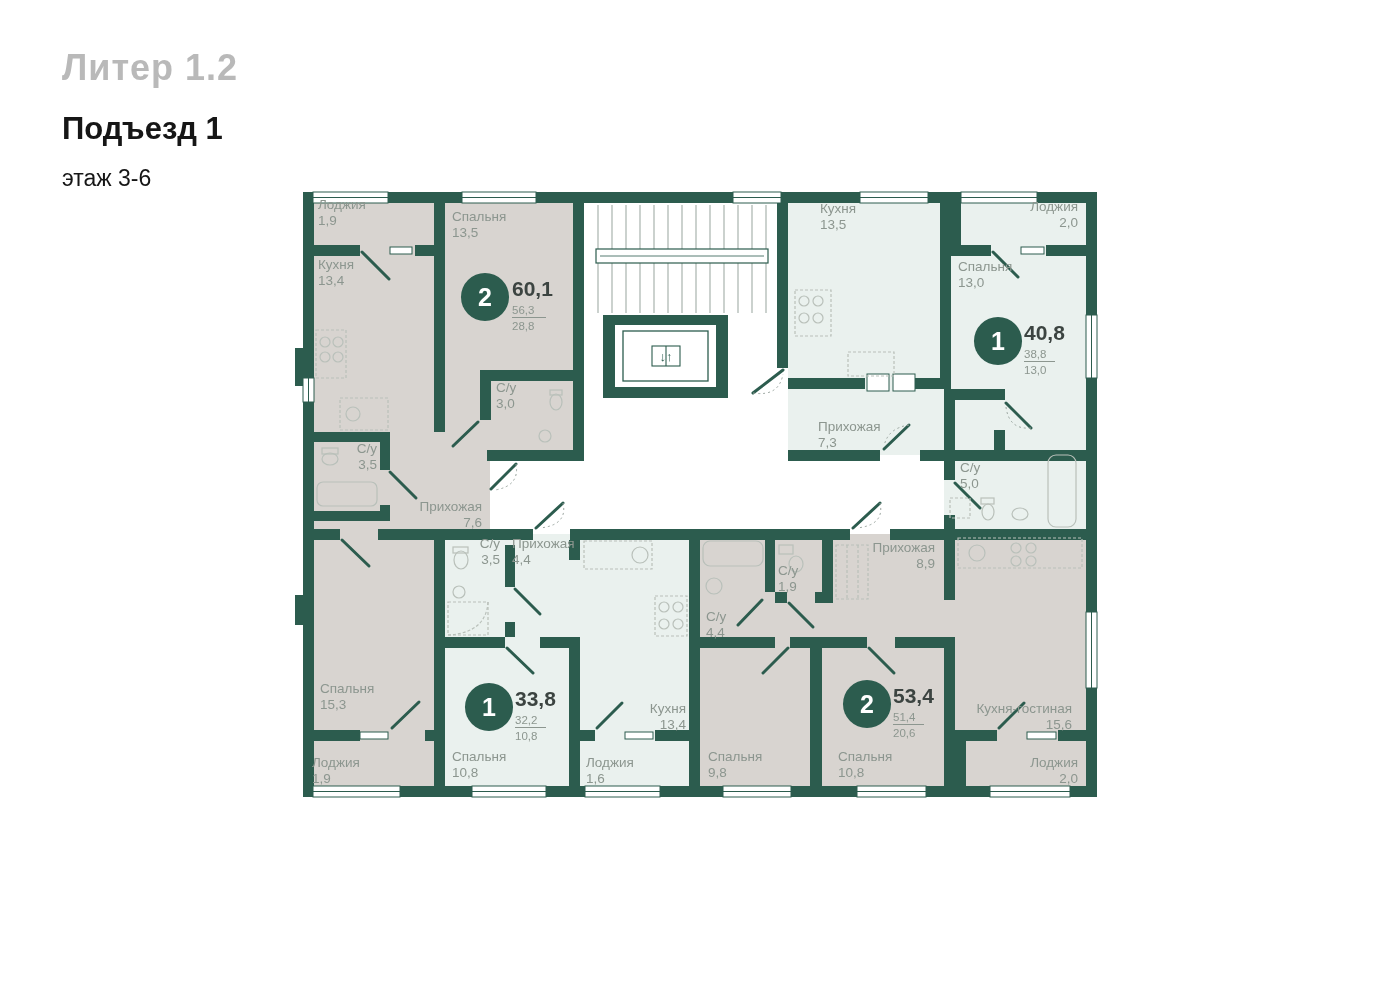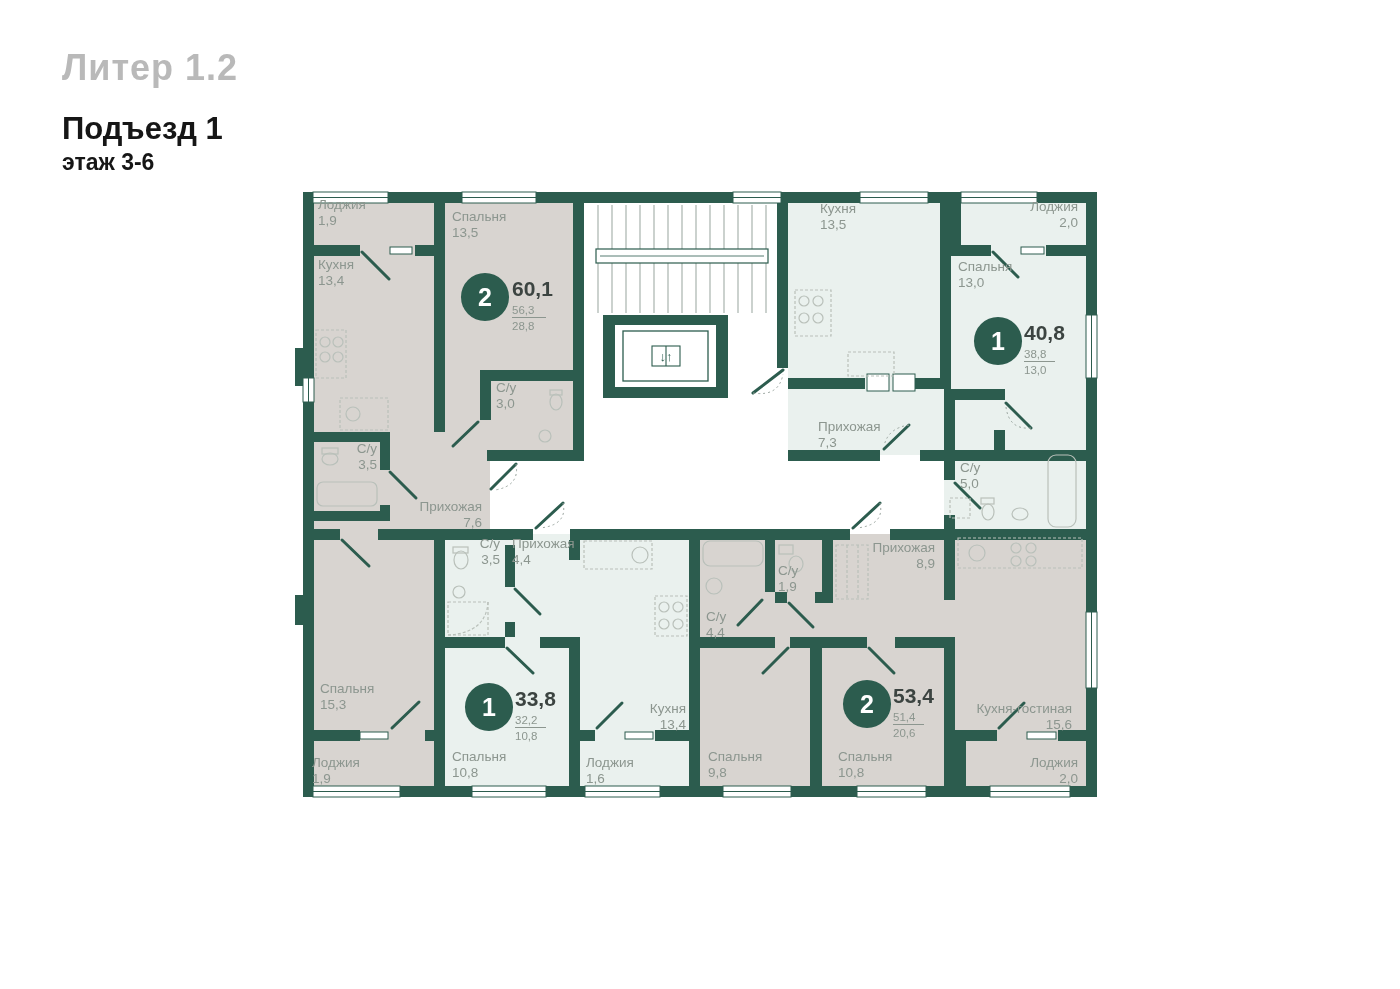--- a/index.html
+++ b/index.html
@@ -1,21 +1,21 @@
 <!DOCTYPE html>
 <html><head>
 <meta charset="utf-8">
 <style>
   html,body{margin:0;padding:0;background:#ffffff;width:1400px;height:989px;
     font-family:"Liberation Sans",sans-serif;}
   .stage{position:relative;width:1240px;height:989px;overflow:hidden;background:#fff;}
   .hdr{position:absolute;left:62px;top:48px;}
   .hdr .liter{font-size:36px;font-weight:bold;color:#b9b9b9;letter-spacing:1px;line-height:1.1;}
   .hdr .entrance{font-size:31px;font-weight:bold;color:#161616;margin-top:24px;line-height:1.1;}
-  .hdr .floor{font-size:23px;font-weight:700;color:#161616;margin-top:4px;line-height:1.1;}
+  .hdr .floor{font-size:23px;font-weight:400;color:#161616;margin-top:20px;line-height:1.1;}
   svg{position:absolute;left:0;top:0;}
   .w{fill:#2c5c4e;}
   .win{fill:#ffffff;stroke:#2c5c4e;stroke-width:1;}
   .wl{stroke:#2c5c4e;stroke-width:1;}
   .sill{fill:#ffffff;stroke:#2c5c4e;stroke-width:1;}
   .door{stroke:#2c5c4e;stroke-width:3;stroke-linecap:round;}
   .arc{stroke:#9aa59f;stroke-width:1;fill:none;stroke-dasharray:2,3;}
   .stair{stroke:#a9b4ae;stroke-width:1.2;}
   .fx{stroke:#b9c0ba;stroke-width:1.2;fill:none;}
   .fxd{stroke:#b9c0ba;stroke-width:1.2;fill:none;stroke-dasharray:3,2;}

